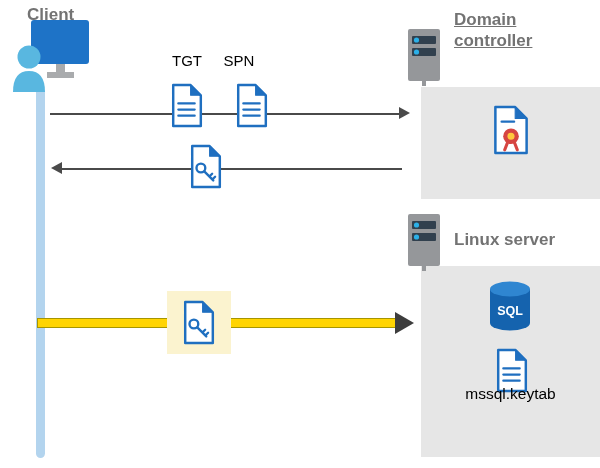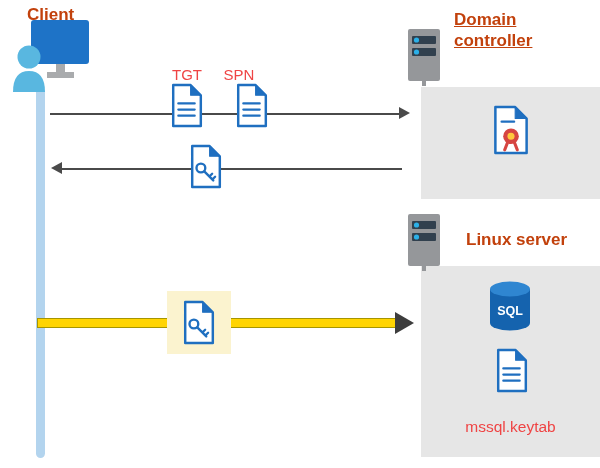--- a/index.html
+++ b/index.html
@@ -8,24 +8,24 @@
 
   .canvas {
     position:relative; width:600px; height:468px;
     background:#ffffff; overflow:hidden;
   }
   .abs { position:absolute; }
 
   .gray-box { background:var(--box-gray,#e6e6e6); z-index:0; }
 
   .label-bold {
-    font-weight:bold; font-size:17px; color:#c2410c; line-height:1.25;
+    font-weight:bold; font-size:17px; color:#737373; line-height:1.25;
     z-index:6;
   }
-  .label-small { font-size:15px; color:#ef4444; z-index:6;margin-top:14px; }
+  .label-small { font-size:15px; color:#000000; z-index:6; }
   .center-text { text-align:center; }
 
   .vline {
     background:var(--light-blue-line,#b3d4ee);
     border-radius:4.5px; z-index:1;
   }
 
   .hline { background:var(--arrow-gray,#4a4a4a); height:2px; z-index:2; }
   .head-right {
     width:0; height:0; z-index:2;
@@ -141,29 +141,29 @@
       <use href="#def-server"></use>
     </svg>
   <div class="abs label-bold" style="left:454px; top:9px; width:125px;text-decoration:underline;">Domain controller</div>
   <svg class="icon-abs" style="left:490px; top:105px;" width="42" height="50" viewBox="0 0 40 48">
       <use href="#def-cert"></use>
     </svg>
 
   <svg class="icon-abs" style="left:403px; top:212px;" width="42" height="60" viewBox="0 0 42 60">
       <use href="#def-server"></use>
     </svg>
-  <div class="abs label-bold" style="left:454px; top:229px; white-space:nowrap;margin-left:12px;">Linux server</div>
+  <div class="abs label-bold" style="left:454px; top:229px; white-space:nowrap;">Linux server</div>
   <svg class="icon-abs" style="left:488px; top:280px;" width="44" height="52" viewBox="0 0 44 52">
     <use href="#def-sql"></use>
     <text class="sql-text" x="22" y="35" text-anchor="middle">SQL</text>
   </svg>
   <svg class="icon-abs" style="left:493px; top:348px;" width="37" height="45" viewBox="0 0 36 44">
       <use href="#def-doc"></use>
     </svg>
-  <div class="abs label-small center-text" style="left:421px; top:404px; width:179px; font-size:15.5px;">mssql.keytab</div>
+  <div class="abs label-small center-text" style="left:421px; top:385px; width:179px; font-size:15.5px;">mssql.keytab</div>
 
   <div>
     <div class="abs yellow-line" style="left:37px; top:318px; width:360px;"></div>
     <div class="abs yellow-head" style="left:395px; top:312px;"></div>
   </div>
   <div class="abs hl-box" style="left:167px; top:291px; width:64px; height:63px;"></div>
   <svg class="icon-abs" style="left:180px; top:300px;" width="37" height="45" viewBox="0 0 36 44">
       <use href="#def-keydoc"></use>
     </svg>
 

